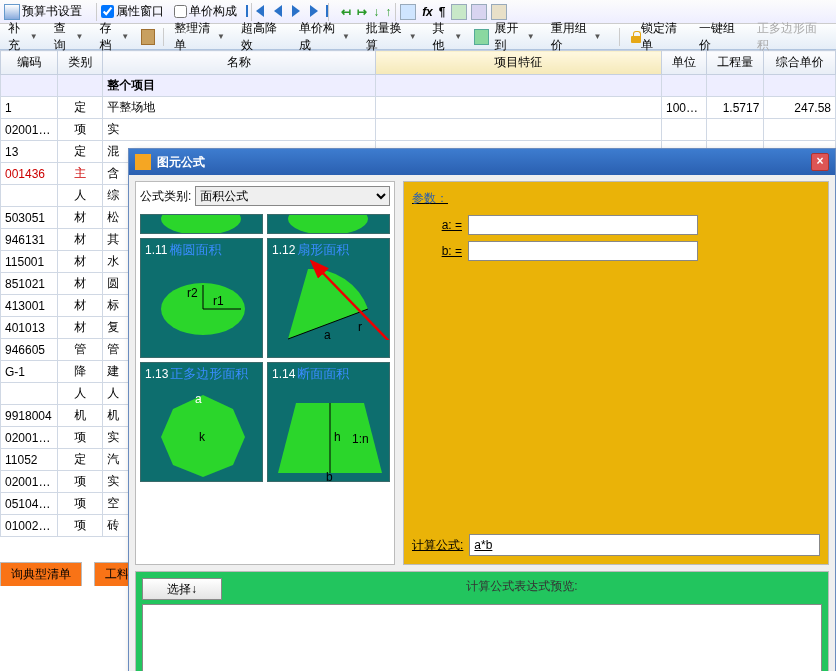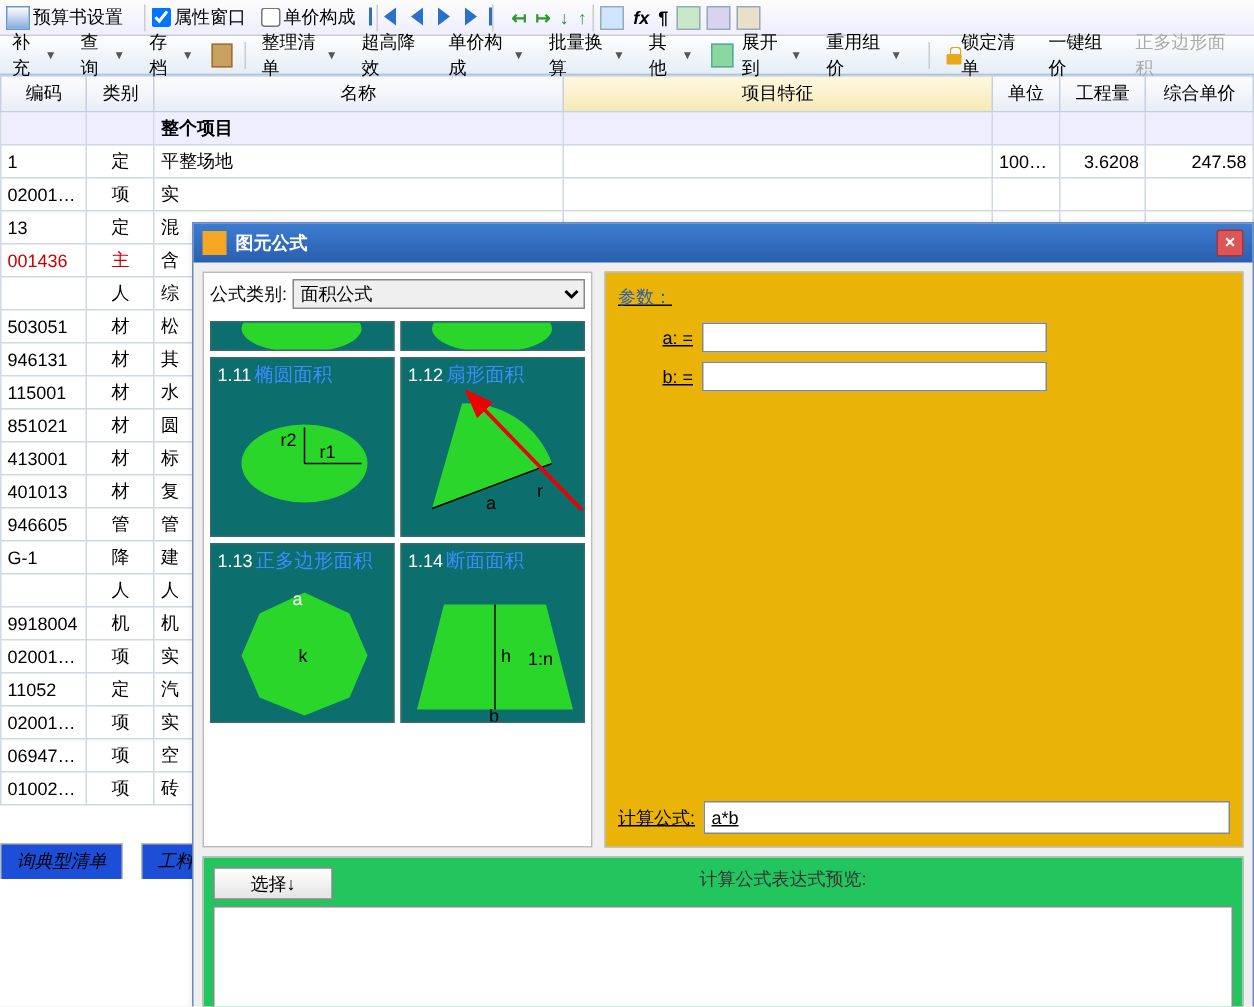--- a/index.html
+++ b/index.html
@@ -39,21 +39,21 @@
 .col-name { width: 266px; }
 .col-feat { width: 280px; }
 .col-unit { width: 44px; }
 .col-qty  { width: 56px; }
 .col-price{ width: 70px; }
 tr.section td { background:#eef; font-weight:bold; }
 td.type-red { color:#c00; }
 td.code-red { color:#c00; }
 
 .footer-tabs { position:absolute; left:0; bottom:85px; display:flex; }
-.footer-tab { border:1px solid #bbb; border-bottom:none; background:#1d4ed8; padding:3px 10px; margin-right:12px; cursor:pointer;font-style:italic; }
+.footer-tab { border:1px solid #bbb; border-bottom:none; background:#f97316; padding:3px 10px; margin-right:12px; cursor:pointer; }
 
 .modal { position:absolute; left:128px; top:148px; width:708px; height:596px; background:#efefef; border:1px solid #6a8cbf; box-shadow:4px 4px 8px rgba(0,0,0,0.3); display:flex; flex-direction:column; }
 .modal-title { height:26px; background:linear-gradient(#3d7ccf,#2a5fb0); color:#fff; display:flex; align-items:center; padding:0 6px; font-weight:bold; }
 .modal-title .title-icon { width:16px; height:16px; background:#f5a623; margin-right:6px; }
 .modal-title .close { margin-left:auto; width:18px; height:18px; background:#d55; border:1px solid #a33; color:#fff; text-align:center; line-height:14px; cursor:pointer; border-radius:2px; }
 
 .modal-body { flex:1; display:flex; flex-direction:column; padding:6px; gap:6px; }
 .top-row { display:flex; gap:8px; flex:1; min-height:0;justify-content:center; }
 .left-pane { width:260px; display:flex; flex-direction:column; border:1px solid #bbb; background:#fff; }
 .type-row { display:flex; align-items:center; padding:4px; gap:4px; }
@@ -214,21 +214,21 @@
         <td></td>
         <td class="right"></td>
         <td class="right"></td>
       </tr>
       <tr>
         <td>1</td>
         <td class="center">定</td>
         <td>平整场地</td>
         <td></td>
         <td>100m2</td>
-        <td class="right">3.6208</td>
+        <td class="right">1.5717</td>
         <td class="right">247.58</td>
       </tr>
       <tr>
         <td>02001001</td>
         <td class="center">项</td>
         <td>实</td>
         <td></td>
         <td></td>
         <td class="right"></td>
         <td class="right"></td>
@@ -371,21 +371,21 @@
       <tr>
         <td>02001003</td>
         <td class="center">项</td>
         <td>实</td>
         <td></td>
         <td></td>
         <td class="right"></td>
         <td class="right"></td>
       </tr>
       <tr>
-        <td>06947058</td>
+        <td>05104103</td>
         <td class="center">项</td>
         <td>空</td>
         <td></td>
         <td></td>
         <td class="right"></td>
         <td class="right"></td>
       </tr>
       <tr>
         <td>01002001</td>
         <td class="center">项</td>

